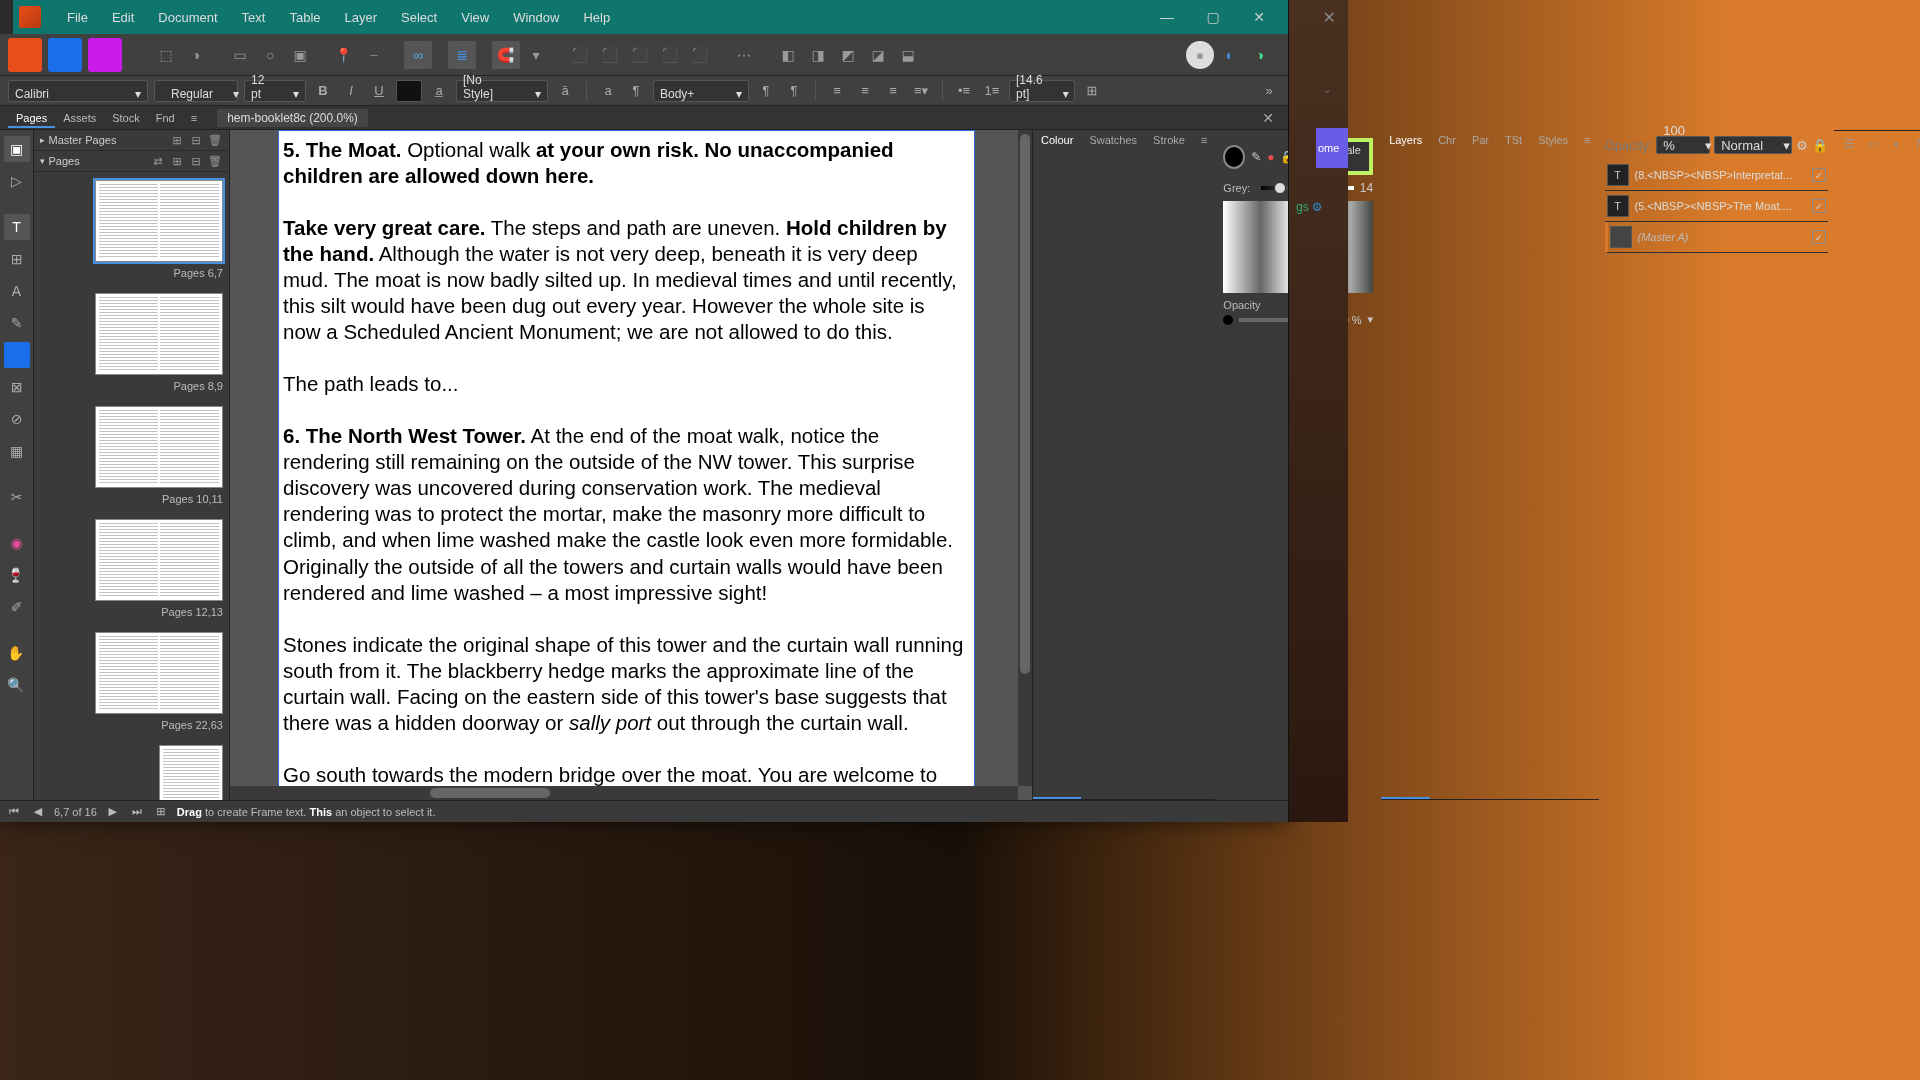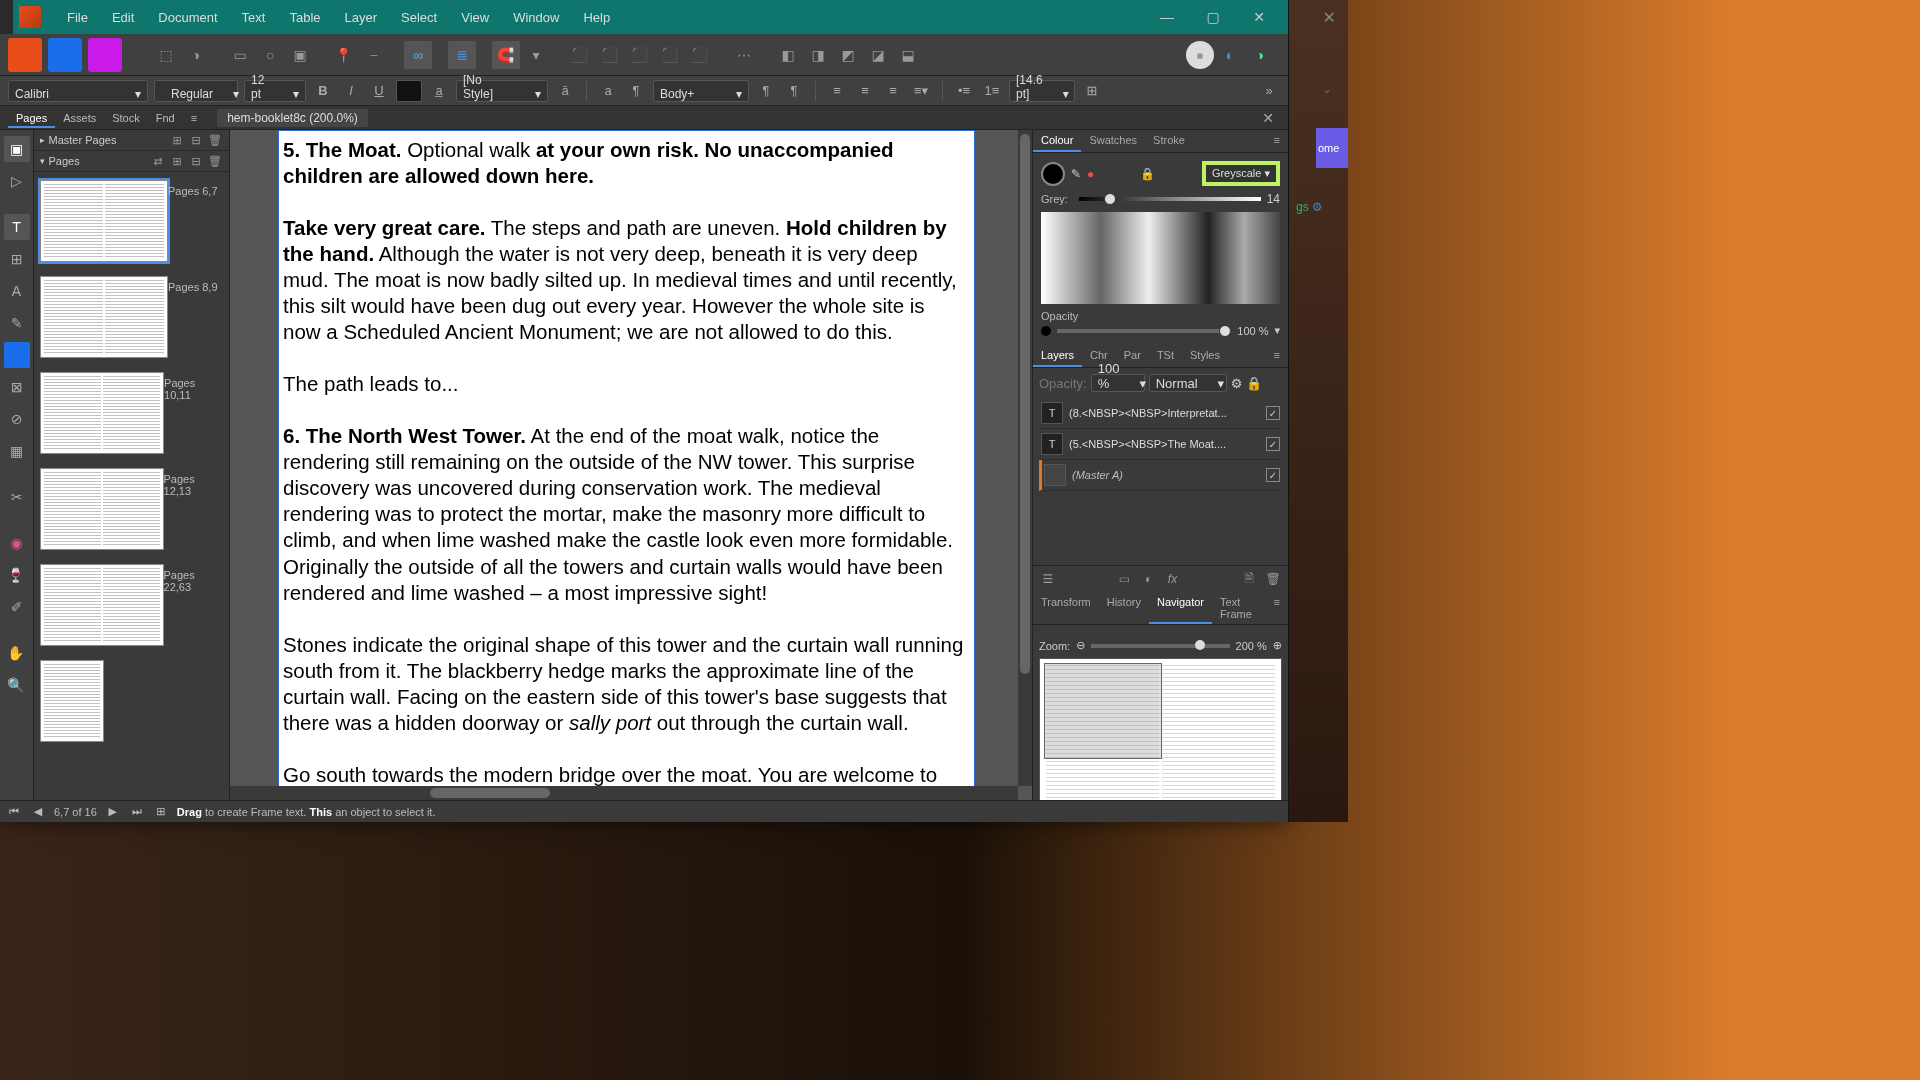--- a/index.html
+++ b/index.html
@@ -46,38 +46,38 @@
 .toolbox .tb.active { background:#555; color:#fff;}
 .toolbox .tb.colorfill { background:#1a6ee9; }
 
 
 .pages-panel { width:196px; background:#3a3a3a; border-right:1px solid #222; display:flex; flex-direction:column;}
 .pages-header-row { display:flex; align-items:center; font-size:11px; color:#ccc; padding:2px 6px; border-bottom:1px solid #2a2a2a;}
 .pages-header-row .toggle { margin-right:4px; font-size:9px;}
 .pages-header-row .icons { margin-left:auto; display:flex; gap:3px;}
 .pages-header-row .icons span { width:16px; height:16px; display:flex; align-items:center; justify-content:center; color:#999; font-size:11px;}
 .pages-list { flex:1; overflow-y:auto; padding:8px 6px;}
-.page-thumb-wrap { display:flex; flex-direction:row; align-items:flex-start; margin-bottom:14px;}
+.page-thumb-wrap { display:flex; flex-direction:column; align-items:flex-end; margin-bottom:14px;}
 .page-thumb { width:128px; height:82px; background:#fff; border:1px solid #888; display:flex; gap:2px; padding:3px;}
 .page-thumb.selected { outline:2px solid #4a90e2;}
 .page-thumb .sheet { flex:1; background:repeating-linear-gradient(#333 0px,#333 1px, transparent 1px, transparent 3px); opacity:0.3;}
 .page-label { font-size:11px; color:#bbb; margin-top:5px;}
 
 
 .canvas-area { flex:1; background:#555; position:relative; overflow:hidden;}
 .canvas-scroll { position:absolute; inset:0 14px 14px 0; background:#555; overflow:hidden; display:flex; align-items:flex-start; justify-content:flex-start;}
 .page-view { background:#fff; color:#000; font-family: 'Times New Roman', serif; font-size: 20.5px; line-height:1.27; position:absolute; padding:6px 8px 4px 4px; }
 .page1 { left:48px; top:0; width:697px; height:780px; border:1px solid #2a6bd4; }
 .scroll-h { position:absolute; bottom:0; left:0; right:14px; height:14px; background:#3a3a3a;}
 .scroll-v { position:absolute; right:0; top:0; bottom:14px; width:14px; background:#3a3a3a;}
 .scroll-thumb-h { position:absolute; height:10px; top:2px; background:#666; border-radius:5px; left:200px; width:120px;}
 .scroll-thumb-v { position:absolute; width:10px; left:2px; background:#666; border-radius:5px; top:4px; height:540px;}
 
 
-.right-panels { width:256px; background:#3a3a3a; border-left:1px solid #222; display:flex; flex-direction:column;}
+.right-panels { width:256px; background:#3a3a3a; border-left:1px solid #222; display:flex; flex-direction:row;}
 .panel-tabs { display:flex; font-size:11px; border-bottom:1px solid #222;}
 .panel-tabs span { padding:4px 8px; color:#aaa; cursor:pointer;}
 .panel-tabs span.active { color:#fff; border-bottom:2px solid #4a90e2;}
 .colour-body { padding:8px;}
 .colour-swatch-row { display:flex; align-items:center; gap:6px; margin-bottom:6px;}
 .col-circle { width:24px; height:24px; border-radius:50%; border:2px solid #888; background:#000;}
 .greyscale-select { margin-left:auto; background:#333; border:4px solid #bef264; padding:2px 6px; font-size:11px; color:#ddd;}
 .grey-slider { display:flex; align-items:center; gap:6px; margin:4px 0;}
 .grey-slider label { font-size:11px; color:#bbb; width:32px;}
 .grey-slider .track { flex:1; height:4px; background:linear-gradient(90deg,#000,#fff); position:relative;}

